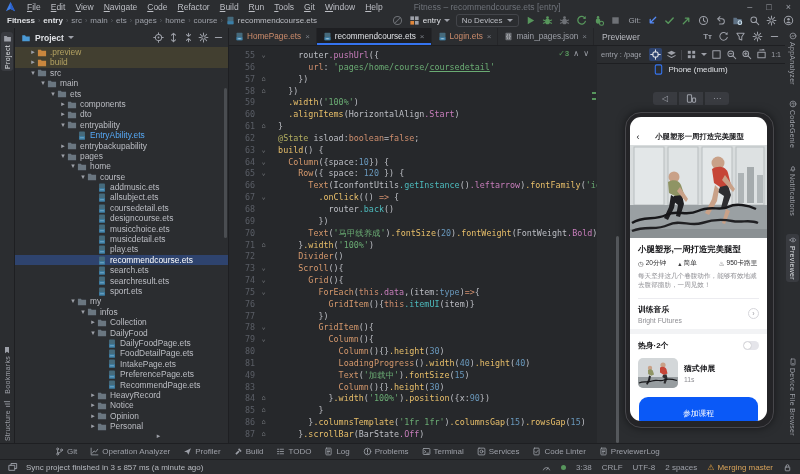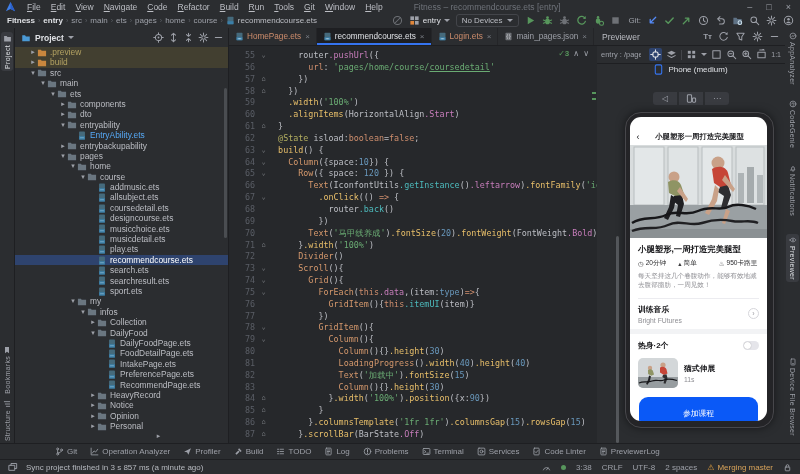--- a/index.html
+++ b/index.html
@@ -939,21 +939,21 @@
         <div class="cline"><span class="gut">72</span><span class="fold"></span><span class="p">      </span><span class="c">Divider</span><span class="p">()</span></div>
         <div class="cline"><span class="gut">73</span><span class="fold">⌄</span><span class="p">      </span><span class="c">Scroll</span><span class="p">(){</span></div>
         <div class="cline"><span class="gut">74</span><span class="fold">⌄</span><span class="p">        </span><span class="c">Grid</span><span class="p">(){</span></div>
         <div class="cline"><span class="gut">75</span><span class="fold">⌄</span><span class="p">          </span><span class="c">ForEach</span><span class="p">(</span><span class="k">this</span><span class="f">.data</span><span class="p">,(item:</span><span class="n">type</span><span class="p">)</span><span class="k">=&gt;</span><span class="p">{</span></div>
         <div class="cline"><span class="gut">76</span><span class="fold"></span><span class="p">            </span><span class="c">GridItem</span><span class="p">(){</span><span class="k">this</span><span class="t">.itemUI</span><span class="p">(item)}</span></div>
         <div class="cline"><span class="gut">77</span><span class="fold"></span><span class="p">          })</span></div>
         <div class="cline"><span class="gut">78</span><span class="fold">⌄</span><span class="p">          </span><span class="c">GridItem</span><span class="p">(){</span></div>
         <div class="cline"><span class="gut">79</span><span class="fold">⌄</span><span class="p">            </span><span class="c">Column</span><span class="p">(){</span></div>
         <div class="cline"><span class="gut">80</span><span class="fold"></span><span class="p">              </span><span class="c">Column</span><span class="p">(){}</span><span class="m">.height</span><span class="p">(</span><span class="n">30</span><span class="p">)</span></div>
         <div class="cline"><span class="gut">81</span><span class="fold"></span><span class="p">              </span><span class="c">LoadingProgress</span><span class="p">()</span><span class="m">.width</span><span class="p">(</span><span class="n">40</span><span class="p">)</span><span class="m">.height</span><span class="p">(</span><span class="n">40</span><span class="p">)</span></div>
-        <div class="cline"><span class="gut">82</span><span class="fold"></span><span class="p">              </span><span class="c">Text</span><span class="p">(</span><span class="s">'加载中'</span><span class="p">)</span><span class="m">.fontSize</span><span class="p">(</span><span class="n">15</span><span class="p">)</span></div>
+        <div class="cline"><span class="gut">49</span><span class="fold"></span><span class="p">              </span><span class="c">Text</span><span class="p">(</span><span class="s">'加载中'</span><span class="p">)</span><span class="m">.fontSize</span><span class="p">(</span><span class="n">15</span><span class="p">)</span></div>
         <div class="cline"><span class="gut">83</span><span class="fold"></span><span class="p">              </span><span class="c">Column</span><span class="p">(){}</span><span class="m">.height</span><span class="p">(</span><span class="n">30</span><span class="p">)</span></div>
         <div class="cline"><span class="gut">84</span><span class="fold">⌂</span><span class="p">            }</span><span class="m">.width</span><span class="p">(</span><span class="s">'100%'</span><span class="p">)</span><span class="m">.position</span><span class="p">({x:</span><span class="n">90</span><span class="p">})</span></div>
         <div class="cline"><span class="gut">85</span><span class="fold">⌂</span><span class="p">          }</span></div>
         <div class="cline"><span class="gut">86</span><span class="fold">⌂</span><span class="p">        }</span><span class="m">.columnsTemplate</span><span class="p">(</span><span class="s">'1fr 1fr'</span><span class="p">)</span><span class="m">.columnsGap</span><span class="p">(</span><span class="n">15</span><span class="p">)</span><span class="m">.rowsGap</span><span class="p">(</span><span class="n">15</span><span class="p">)</span></div>
         <div class="cline"><span class="gut">87</span><span class="fold">⌂</span><span class="p">      }</span><span class="m">.scrollBar</span><span class="p">(BarState</span><span class="f">.Off</span><span class="p">)</span></div>
       </div>
     <div class="inspect">
       <span class="ok">✓<span>3</span></span>
       <span>∧</span>
       <span>∨</span>

